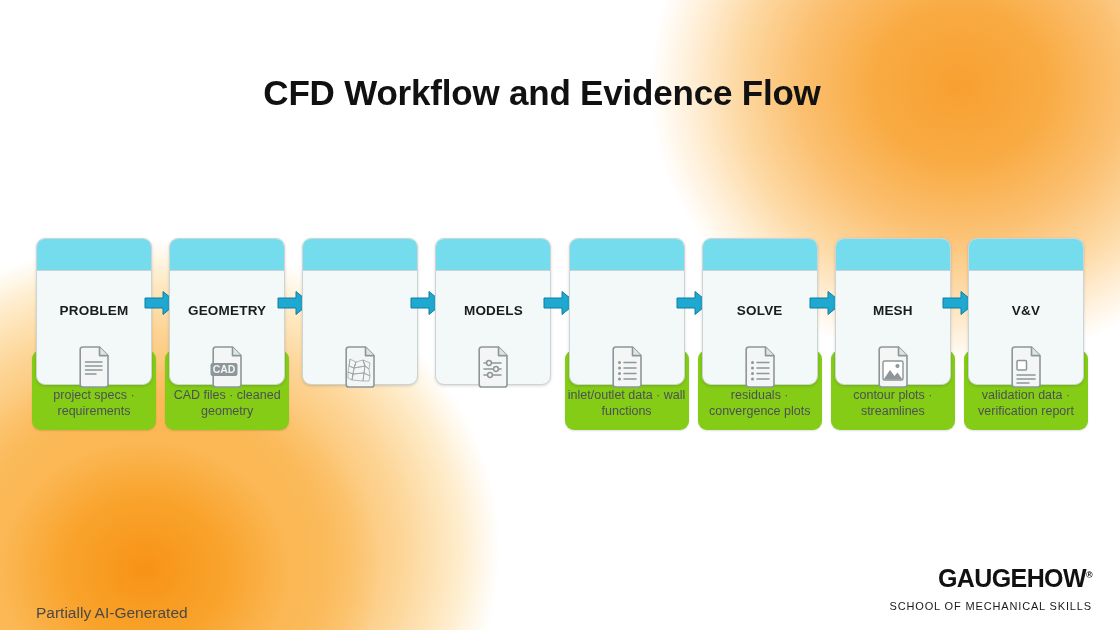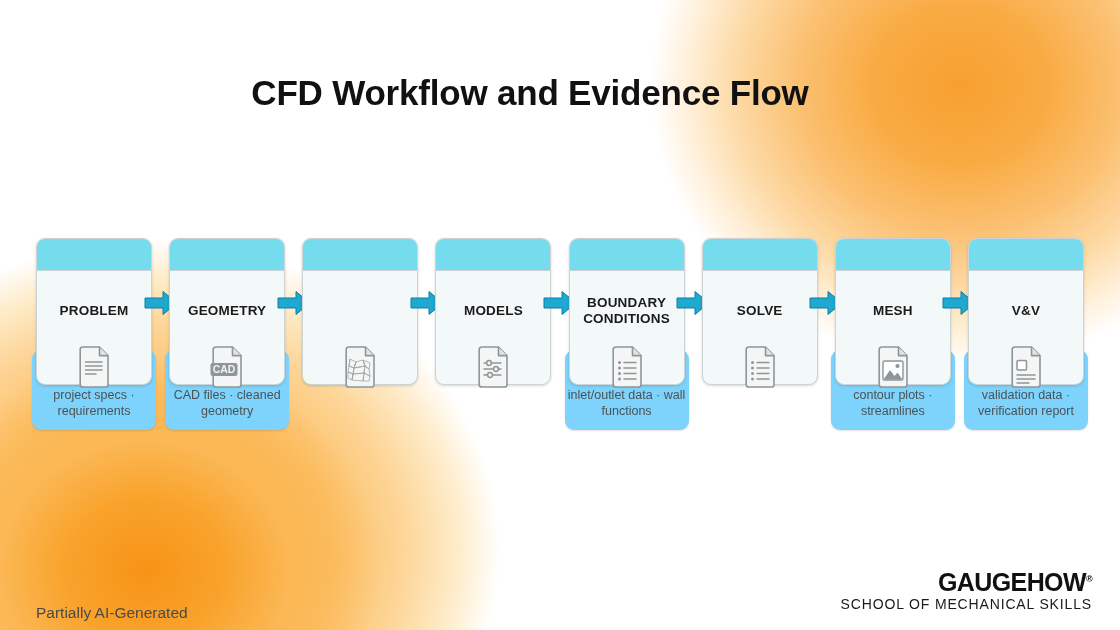--- a/index.html
+++ b/index.html
@@ -73,21 +73,21 @@
   #content {
     position: relative;
     z-index: 2;
     width: 1120px;
     height: 630px;
   }
 
   #page-title {
     position: absolute;
     top: 73px;
-    left: 4px;
+    left: 16px;
     width: 1052px;
     text-align: center;
     font-size: 35px;
     font-weight: bold;
     color: #111111;
     letter-spacing: -0.2px;
   }
 
   
   #flow-strip {
@@ -107,21 +107,21 @@
     flex: 0 0 116px;
   }
 
   
   .stage-footer {
     position: absolute;
     left: -4px;
     top: 112px;
     width: 124px;
     height: 80px;
-    background: #7dd3fc;
+    background: #84cc16;
     border-radius: 9px;
     box-shadow: 0 1px 2px rgba(0,0,0,0.12);
     display: flex;
     align-items: flex-end;
     justify-content: center;
     padding-bottom: 11px;
   }
 
   .stage-footer-text {
     font-size: 12.5px;
@@ -222,24 +222,24 @@
     line-height: 26px;
   }
 
   #brand-reg {
     font-size: 9px;
     vertical-align: super;
     font-weight: bold;
   }
 
   #brand-tag {
-    font-size: 14px;
+    font-size: 11px;
     letter-spacing: 0.85px;
     color: #1a1a1a;
-    margin-top: 1px;
+    margin-top: 9px;
   }
 </style>
 </head>
 <body>
 
 <div id="bg-layer">
   <div class="blob blob-tr"></div>
   <div class="blob blob-bl"></div>
   <div class="blob blob-bl2"></div>
 </div>
@@ -342,21 +342,20 @@
       <div class="flow-arrow"><span><svg viewBox="0 0 34 26" xmlns="http://www.w3.org/2000/svg">
             <path d="M1 8 H19 V1.5 L33 13 L19 24.5 V18 H1 Z" fill="#1fa8d0" stroke="#0f7fa3" stroke-width="1"></path>
           </svg></span></div>
       <div class="stage">
         <div class="stage-footer">
           <div class="stage-footer-text">inlet/outlet data · wall functions</div>
         </div>
         <div class="stage-card">
           <div class="stage-head"></div>
         </div>
-        <div class="stage-label">BOUNDARY CONDITIONS</div>
         <div class="stage-icon">
           <svg viewBox="0 0 34 42" xmlns="http://www.w3.org/2000/svg">
             <path d="M3.2 3.2 A2.6 2.6 0 0 1 5.8 1 H22.5 L31 9.6 V38.8 A2.6 2.6 0 0 1 28.4 41 H5.8 A2.6 2.6 0 0 1 3.2 38.4 Z" fill="#f4f6f6" stroke="#8d9699" stroke-width="1.6"></path>
             <path d="M22.5 1 L22.5 9.6 L31 9.6" fill="#dfe4e5" stroke="#8d9699" stroke-width="1.6" stroke-linejoin="round"></path>
             <g fill="#8d9699">
               <circle cx="9.5" cy="16.5" r="1.5"></circle>
               <circle cx="9.5" cy="22" r="1.5"></circle>
               <circle cx="9.5" cy="27.5" r="1.5"></circle>
               <circle cx="9.5" cy="33" r="1.5"></circle>
             </g>
@@ -366,20 +365,23 @@
               <path d="M14 27.5 H26"></path>
               <path d="M14 33 H26"></path>
             </g>
           </svg>
         </div>
       </div>
       <div class="flow-arrow"><span><svg viewBox="0 0 34 26" xmlns="http://www.w3.org/2000/svg">
             <path d="M1 8 H19 V1.5 L33 13 L19 24.5 V18 H1 Z" fill="#1fa8d0" stroke="#0f7fa3" stroke-width="1"></path>
           </svg></span></div>
       <div class="stage">
+        <div class="stage-footer">
+          <div class="stage-footer-text">residuals · convergence plots</div>
+        </div>
         <div class="stage-card">
           <div class="stage-head"></div>
         </div>
         <div class="stage-label">SOLVE</div>
         <div class="stage-icon">
           <svg viewBox="0 0 34 42" xmlns="http://www.w3.org/2000/svg">
             <path d="M3.2 3.2 A2.6 2.6 0 0 1 5.8 1 H22.5 L31 9.6 V38.8 A2.6 2.6 0 0 1 28.4 41 H5.8 A2.6 2.6 0 0 1 3.2 38.4 Z" fill="#f4f6f6" stroke="#8d9699" stroke-width="1.6"></path>
             <path d="M22.5 1 L22.5 9.6 L31 9.6" fill="#dfe4e5" stroke="#8d9699" stroke-width="1.6" stroke-linejoin="round"></path>
             <g fill="#8d9699">
               <circle cx="9.5" cy="16.5" r="1.5"></circle>

